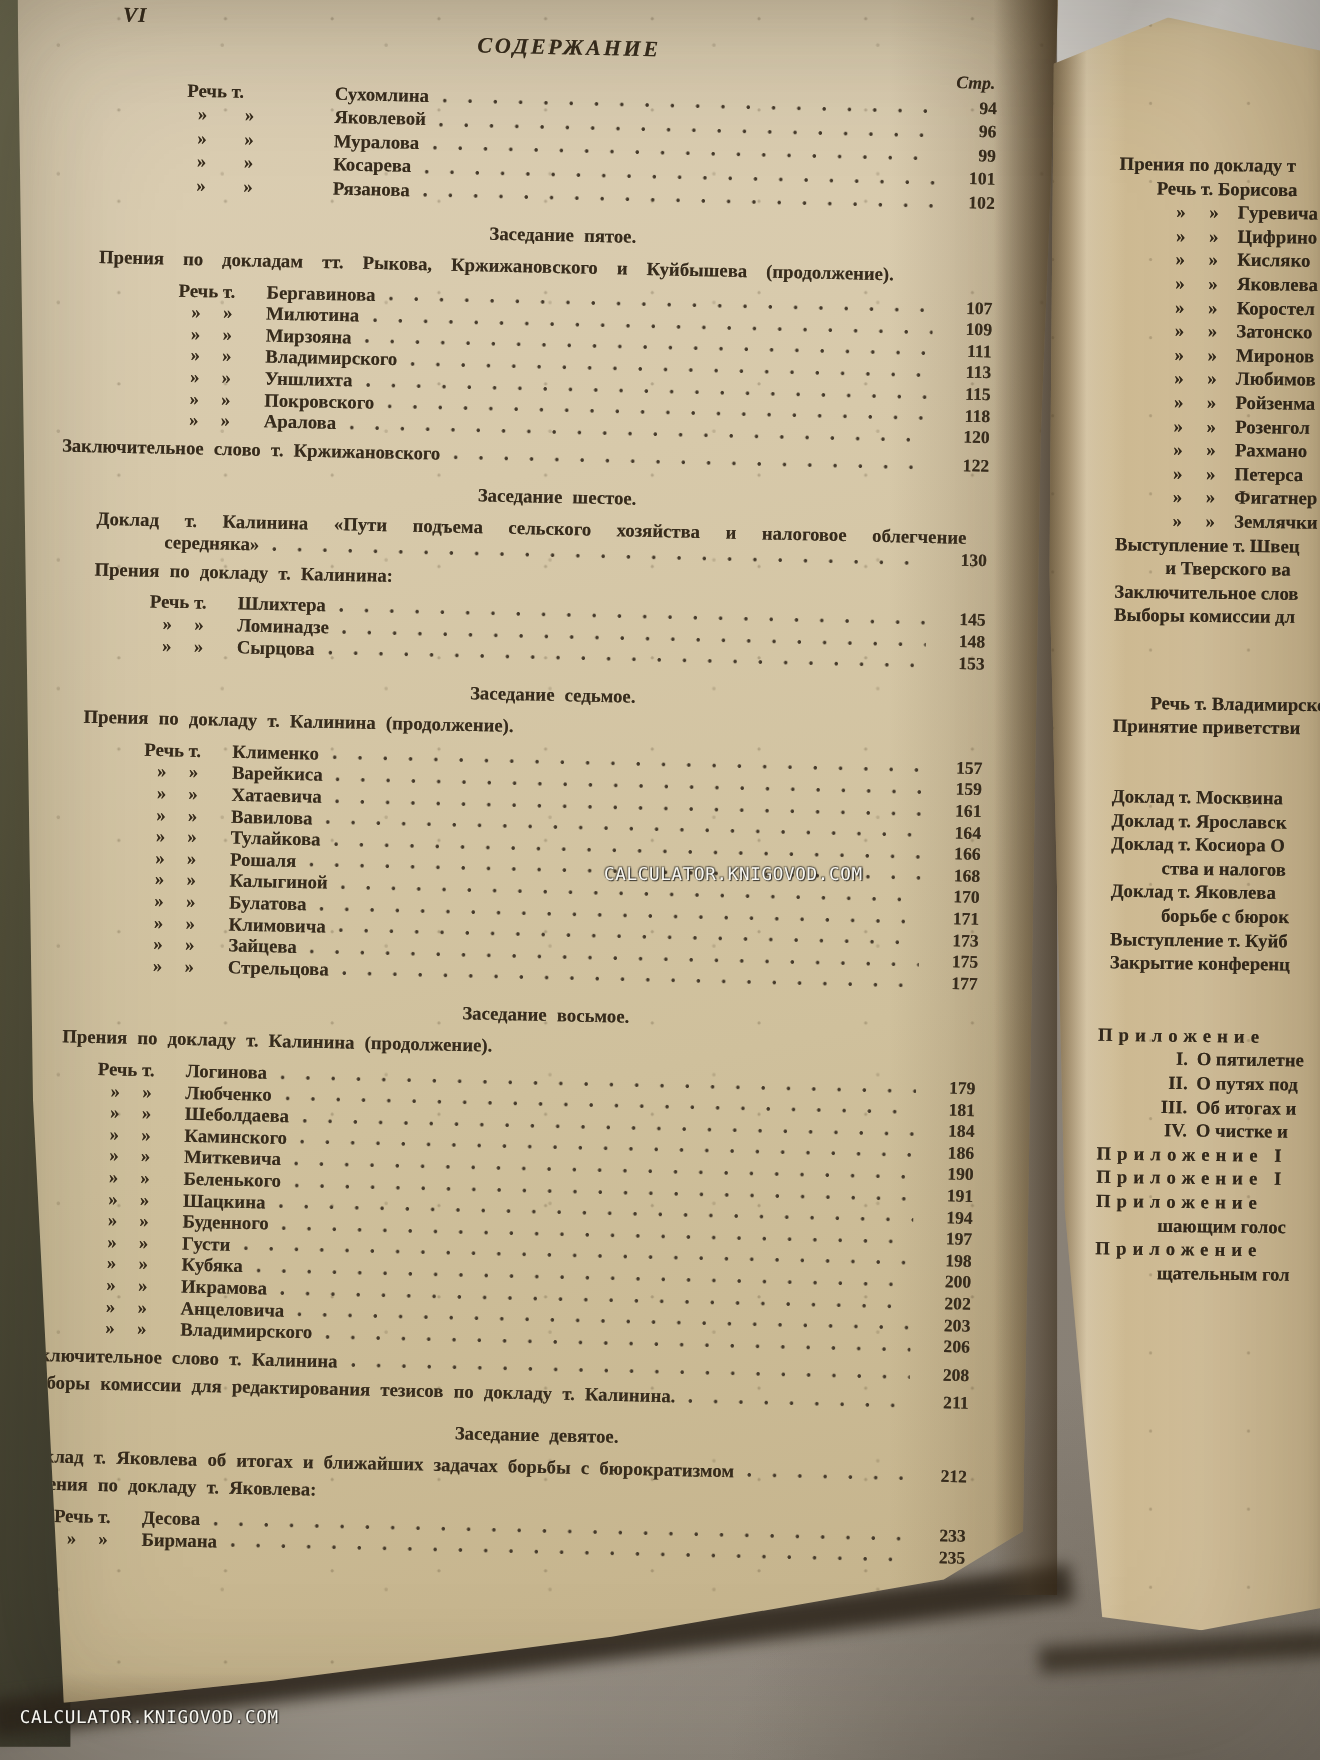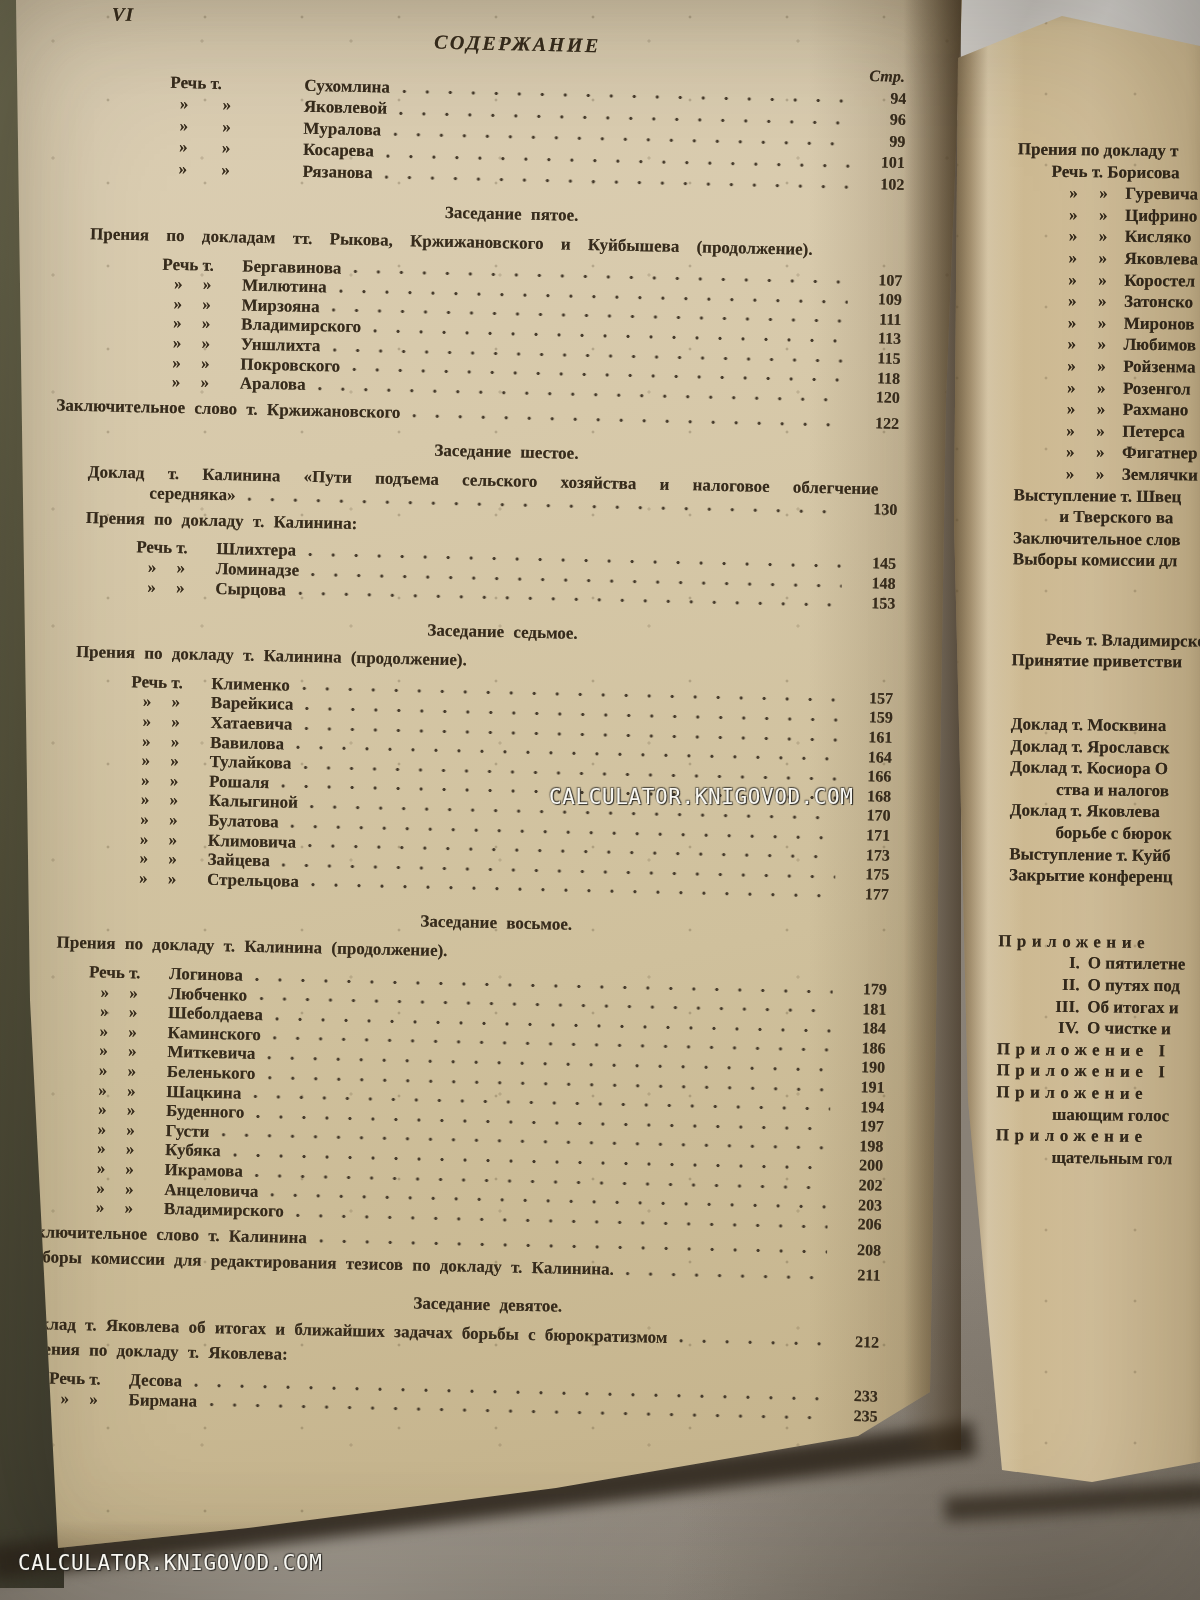--- a/index.html
+++ b/index.html
@@ -97,21 +97,21 @@
   .rp-speech{padding-left:64px;}
   .rp-sub{padding-left:82px;}
   .rp-sub .q{display:inline-block;width:30px;}
   .rp-sub .q2{display:inline-block;width:26px;}
   .rp-cont{padding-left:76px;}
   .rp-appendix{padding-left:20px;letter-spacing:5.5px;}
   .rp-roman{padding-left:64px;}
   .rp-roman .rn{display:inline-block;width:38px;text-align:right;margin-right:8px;}
   
   .wm{position:absolute;z-index:9;font-family:"DejaVu Sans Mono","Liberation Mono",monospace;
-    font-size:21px;letter-spacing:.6px;color:#f8f7f1;
+    font-size:16px;letter-spacing:.6px;color:#f8f7f1;
     text-shadow:1px 1px 1px rgba(40,38,34,.95), -1px -1px 1px rgba(40,38,34,.55), 1px -1px 1px rgba(40,38,34,.55);}
   .wm-center{left:549px;top:785px;}
   .wm-bottom{left:18px;top:1551px;}
 </style>
 </head>
 <body>
 
 <div class="cover-edge"></div>
 <div class="marble"></div>
 <div class="page-bottom-shadow"></div>

